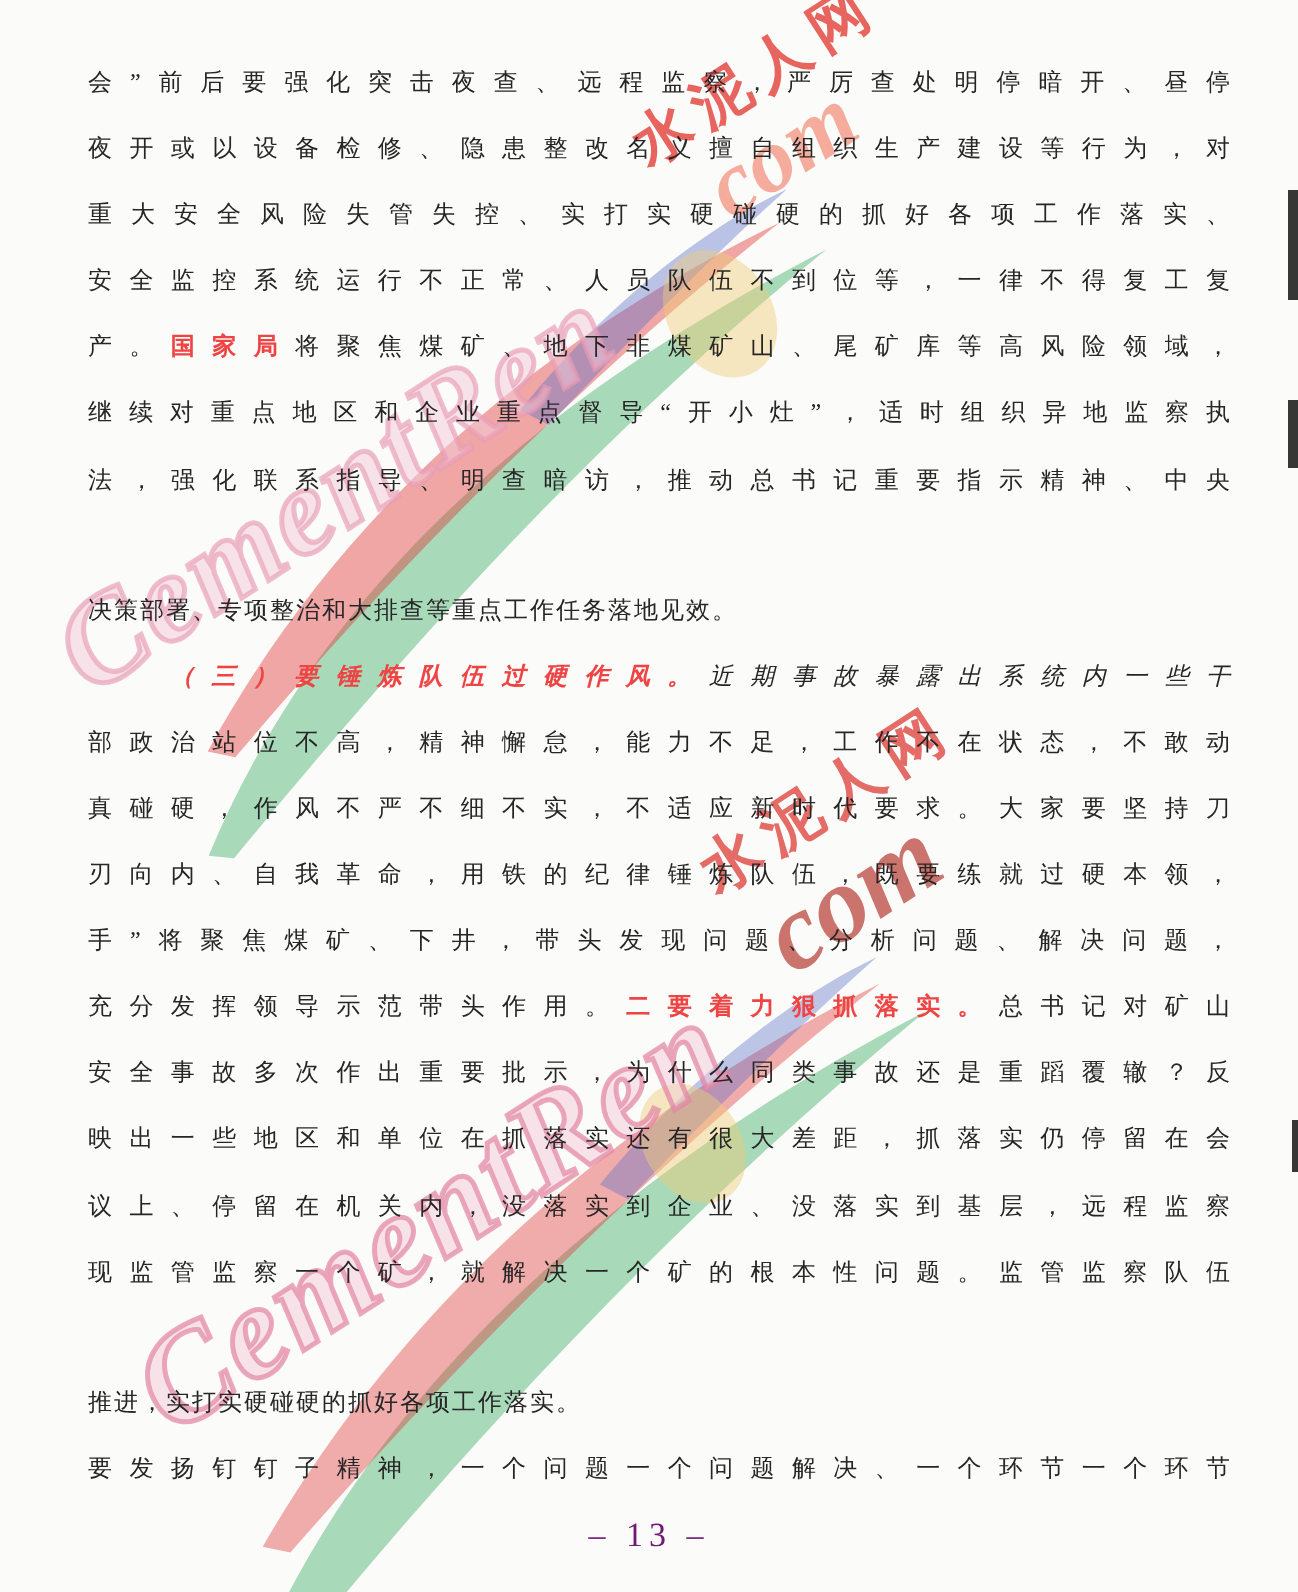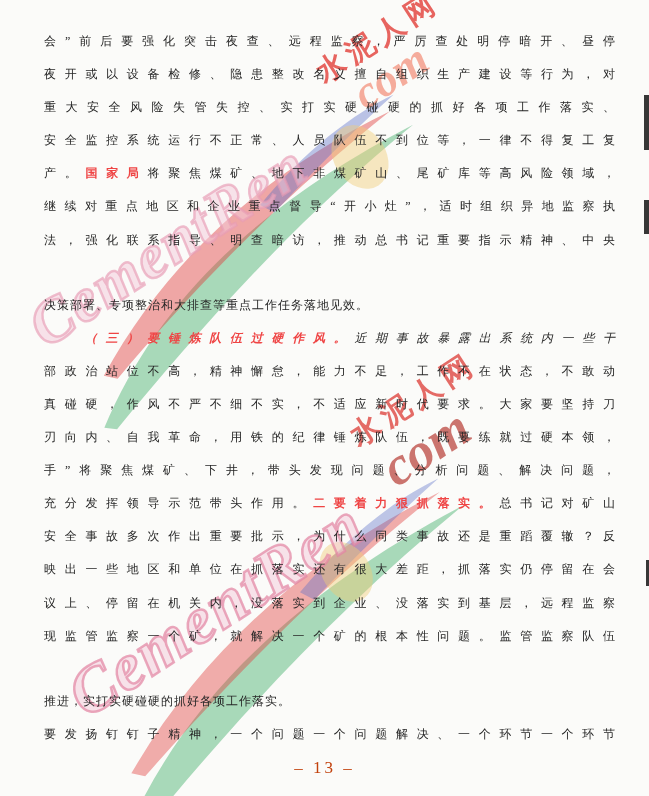--- a/index.html
+++ b/index.html
@@ -16,21 +16,21 @@
     height:33.1px;line-height:31px;font-size:12px;color:#262626;
     letter-spacing:1px;white-space:nowrap;
     text-align:justify;text-align-last:justify;
   }
   .line.no-just{text-align-last:left;margin-top:32px;}
   .line.indent{text-indent:41px;font-style:italic;}
   .seg-bold{font-weight:bold;color:#ef4444;}
   
   .page-num{
     position:absolute;left:0;right:0;top:758px;text-align:center;
-    font-size:17px;color:#c2410c;letter-spacing:3px;z-index:3;
+    font-size:17px;color:#701a75;letter-spacing:3px;z-index:3;
   }
   
   .wm-group{position:absolute;z-index:1;transform:rotate(-33deg);}
   .wm-arcs{position:absolute;}
   .wm-latin{
     position:absolute;font-style:italic;font-weight:bold;
     color:rgba(255,255,255,0.25);
     -webkit-text-stroke:2.5px rgba(232,156,182,0.65);
     text-shadow:0 0 1px rgba(232,156,182,0.35);
     letter-spacing:2px;white-space:nowrap;

